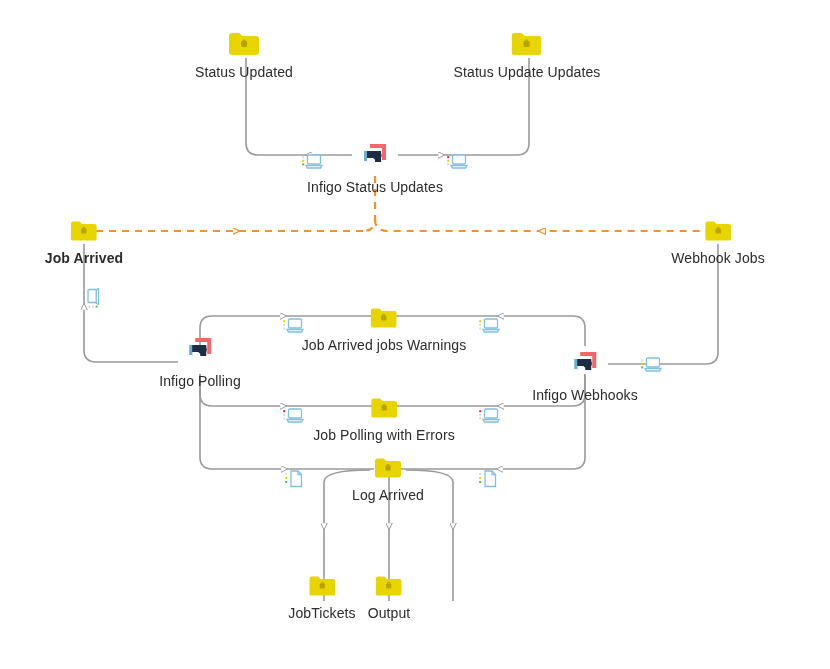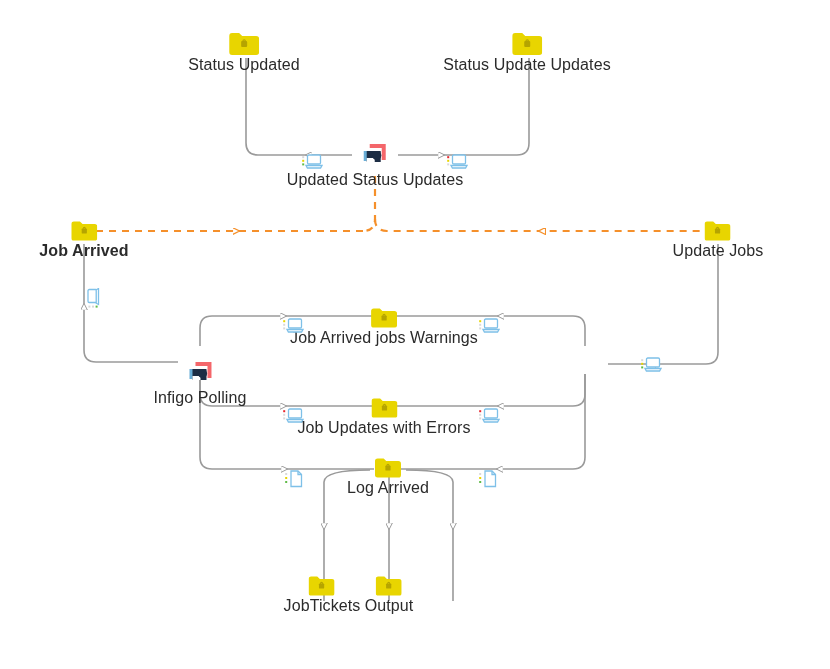--- a/index.html
+++ b/index.html
@@ -23,24 +23,24 @@
     height: 669px;
     pointer-events: none;
   }
   .node {
     position: absolute;
     transform: translate(-50%, 0);
     text-align: center;
     white-space: nowrap;
   }
   .node-label {
-    font-size: 16px;
+    font-size: 14px;
     color: #2b2b2b;
     line-height: 13px;
-    margin-top: 3px;
+    margin-top: 11px;
     letter-spacing: 0.1px;
   }
   .folder-glyph {
     display: block;
     margin: 0 auto;
   }
   .proc-glyph {
     display: block;
     margin: 0 auto;
   }
@@ -134,69 +134,79 @@
   </div>
 
   <div class="node" style="left:375px; top:142px;">
     <svg class="proc-glyph" width="28" height="28" viewBox="0 0 28 28">
       <path d="M9 2 H25 V18 H21 V6 H9 Z" fill="#f4666a"></path>
       <rect x="3" y="9" width="8" height="10" fill="#6aaed6"></rect>
       <rect x="6" y="9" width="14" height="11" fill="#1d2d44"></rect>
       <rect x="6" y="16" width="8" height="4" fill="#ffffff"></rect>
       <circle cx="16" cy="13.5" r="4.6" fill="#1d2d44"></circle>
     </svg>
-    <div class="node-label">Updated Status Updates</div>
+    <div class="node-label">Infigo Status Updates</div>
   </div>
 
   <div class="node" style="left:84px; top:221px;font-weight:bold;">
     <svg class="folder-glyph" width="26" height="20" viewBox="0 0 30 22">
       <path d="M0 3 Q0 0 3 0 L10 0 L13 3 L27 3 Q30 3 30 6 L30 19 Q30 22 27 22 L3 22 Q0 22 0 19 Z" fill="#e8d500"></path>
       <rect x="12" y="8" width="6" height="6" rx="1" fill="#b5a400"></rect>
       <path d="M13.2 8 a1.8 1.8 0 0 1 3.6 0 v1.2 h-1.1 V8.3 a0.75 0.75 0 0 0 -1.5 0 V9.2 h-1 Z" fill="#b5a400"></path>
     </svg>
     <div class="node-label">Job Arrived</div>
   </div>
 
   <div class="node" style="left:718px; top:221px;">
     <svg class="folder-glyph" width="26" height="20" viewBox="0 0 30 22">
       <path d="M0 3 Q0 0 3 0 L10 0 L13 3 L27 3 Q30 3 30 6 L30 19 Q30 22 27 22 L3 22 Q0 22 0 19 Z" fill="#e8d500"></path>
       <rect x="12" y="8" width="6" height="6" rx="1" fill="#b5a400"></rect>
       <path d="M13.2 8 a1.8 1.8 0 0 1 3.6 0 v1.2 h-1.1 V8.3 a0.75 0.75 0 0 0 -1.5 0 V9.2 h-1 Z" fill="#b5a400"></path>
     </svg>
-    <div class="node-label">Update Jobs</div>
-  </div>
-
-  <div class="node" style="left:200px; top:360px;text-align:center;">
+    <div class="node-label">Webhook Jobs</div>
+  </div>
+
+  <div class="node" style="left:200px; top:336px;text-align:center;">
     <svg class="proc-glyph" width="28" height="28" viewBox="0 0 28 28">
       <path d="M9 2 H25 V18 H21 V6 H9 Z" fill="#f4666a"></path>
       <rect x="3" y="9" width="8" height="10" fill="#6aaed6"></rect>
       <rect x="6" y="9" width="14" height="11" fill="#1d2d44"></rect>
       <rect x="6" y="16" width="8" height="4" fill="#ffffff"></rect>
       <circle cx="16" cy="13.5" r="4.6" fill="#1d2d44"></circle>
     </svg>
     <div class="node-label">Infigo Polling</div>
   </div>
 
+  <div class="node" style="left:585px; top:350px;">
+    <svg class="proc-glyph" width="28" height="28" viewBox="0 0 28 28">
+      <path d="M9 2 H25 V18 H21 V6 H9 Z" fill="#f4666a"></path>
+      <rect x="3" y="9" width="8" height="10" fill="#6aaed6"></rect>
+      <rect x="6" y="9" width="14" height="11" fill="#1d2d44"></rect>
+      <rect x="6" y="16" width="8" height="4" fill="#ffffff"></rect>
+      <circle cx="16" cy="13.5" r="4.6" fill="#1d2d44"></circle>
+    </svg>
+    <div class="node-label">Infigo Webhooks</div>
+  </div>
 
   <div class="node" style="left:384px; top:308px;">
     <svg class="folder-glyph" width="26" height="20" viewBox="0 0 30 22">
       <path d="M0 3 Q0 0 3 0 L10 0 L13 3 L27 3 Q30 3 30 6 L30 19 Q30 22 27 22 L3 22 Q0 22 0 19 Z" fill="#e8d500"></path>
       <rect x="12" y="8" width="6" height="6" rx="1" fill="#b5a400"></rect>
       <path d="M13.2 8 a1.8 1.8 0 0 1 3.6 0 v1.2 h-1.1 V8.3 a0.75 0.75 0 0 0 -1.5 0 V9.2 h-1 Z" fill="#b5a400"></path>
     </svg>
     <div class="node-label">Job Arrived jobs Warnings</div>
   </div>
 
   <div class="node" style="left:384px; top:398px;">
     <svg class="folder-glyph" width="26" height="20" viewBox="0 0 30 22">
       <path d="M0 3 Q0 0 3 0 L10 0 L13 3 L27 3 Q30 3 30 6 L30 19 Q30 22 27 22 L3 22 Q0 22 0 19 Z" fill="#e8d500"></path>
       <rect x="12" y="8" width="6" height="6" rx="1" fill="#b5a400"></rect>
       <path d="M13.2 8 a1.8 1.8 0 0 1 3.6 0 v1.2 h-1.1 V8.3 a0.75 0.75 0 0 0 -1.5 0 V9.2 h-1 Z" fill="#b5a400"></path>
     </svg>
-    <div class="node-label">Job Updates with Errors</div>
+    <div class="node-label">Job Polling with Errors</div>
   </div>
 
   <div class="node" style="left:388px; top:458px;">
     <svg class="folder-glyph" width="26" height="20" viewBox="0 0 30 22">
       <path d="M0 3 Q0 0 3 0 L10 0 L13 3 L27 3 Q30 3 30 6 L30 19 Q30 22 27 22 L3 22 Q0 22 0 19 Z" fill="#e8d500"></path>
       <rect x="12" y="8" width="6" height="6" rx="1" fill="#b5a400"></rect>
       <path d="M13.2 8 a1.8 1.8 0 0 1 3.6 0 v1.2 h-1.1 V8.3 a0.75 0.75 0 0 0 -1.5 0 V9.2 h-1 Z" fill="#b5a400"></path>
     </svg>
     <div class="node-label">Log Arrived</div>
   </div>

